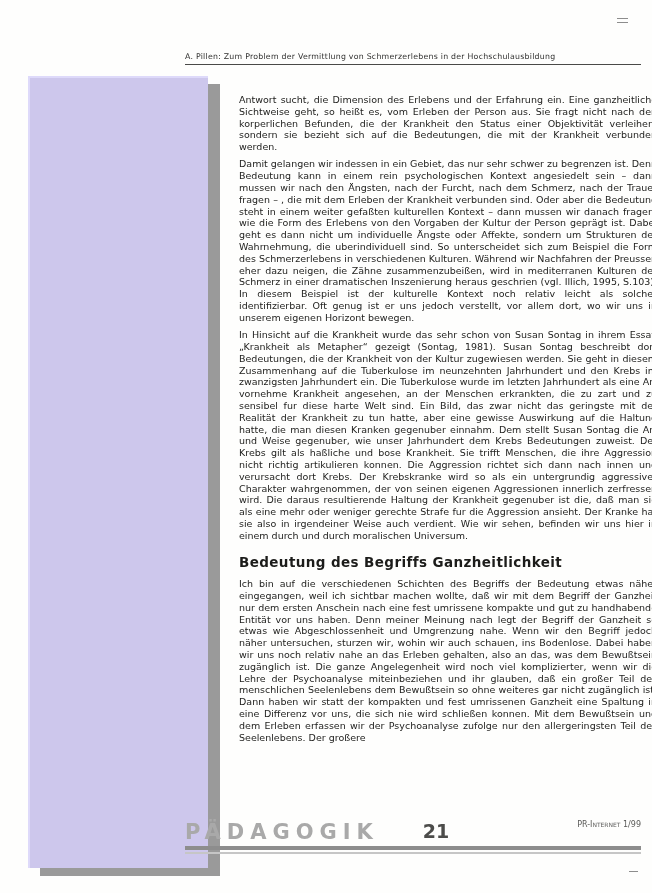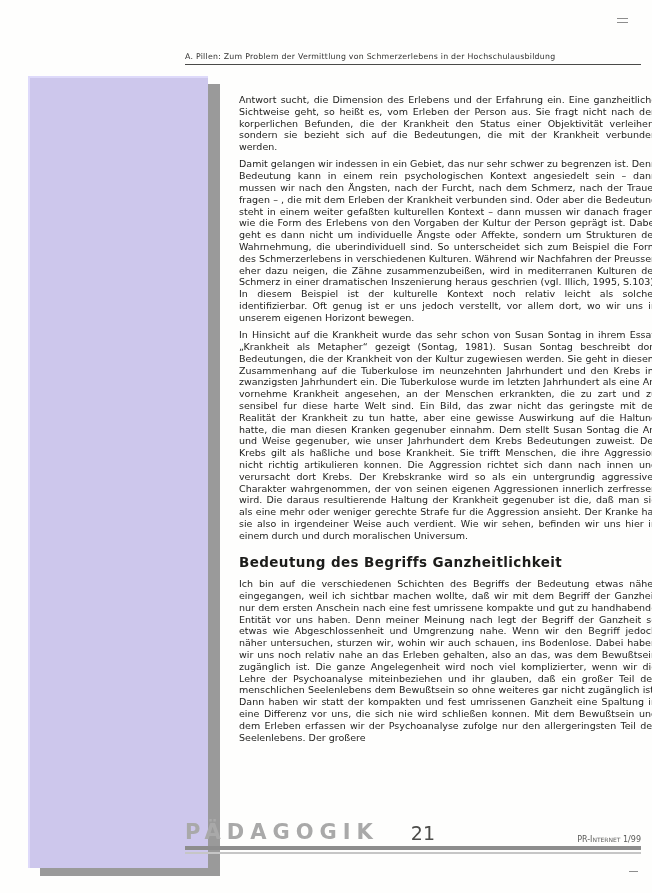--- a/index.html
+++ b/index.html
@@ -54,33 +54,33 @@
   }
 
   
   .footer {
     position: absolute;
     left: 185px; top: 820px;
     width: 456px;
   }
   .footer-row {
     display: flex;
-    align-items: flex-end;
+    align-items: flex-start;
   }
   .journal {
     font-size: 21px;
     font-weight: bold;
     letter-spacing: 6px;
     color: #a9a9a9;
   }
   .pagenum {
     font-size: 19px;
-    font-weight: normal;
+    font-weight: bold;
     color: #4c4c4a;
-    margin-left: 32px;
+    margin-left: 44px;
   }
   .issue {
     margin-left: auto;
     font-size: 8px;
     font-weight: normal;
     font-variant: small-caps;
     color: #5a5a58;
   }
   .rule-thick {
     margin-top: 2px;

